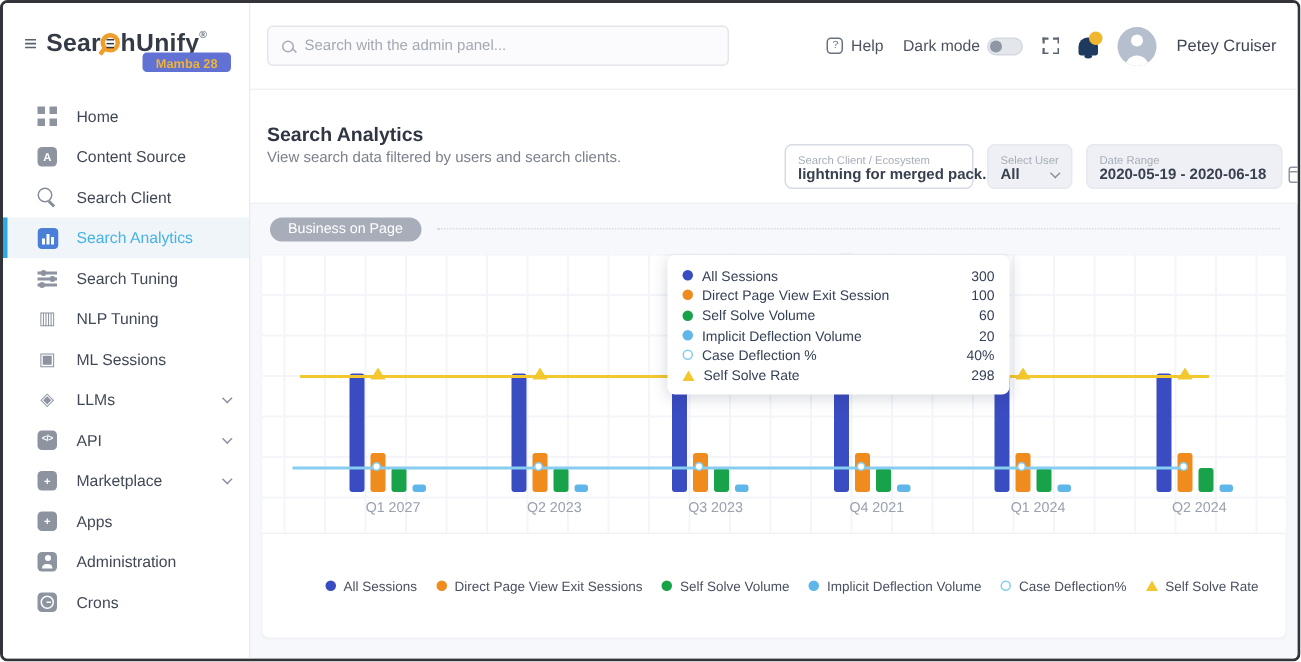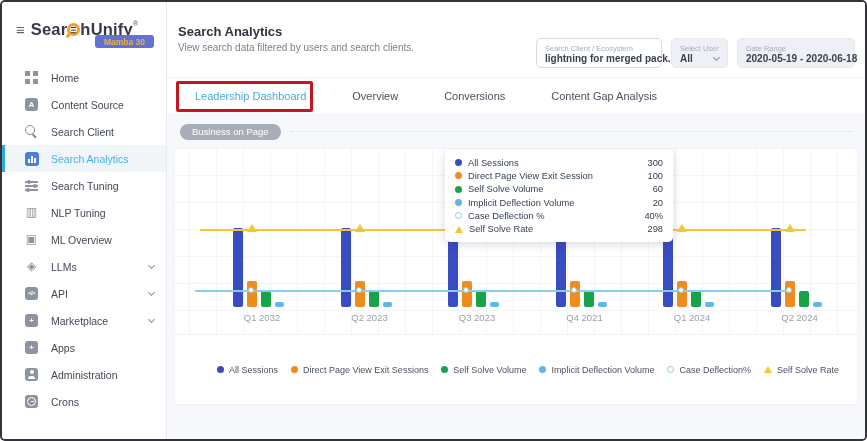--- a/index.html
+++ b/index.html
@@ -130,21 +130,21 @@
 </style>
 </head>
 <body>
 
 <div class="frame">
 
   <aside class="sidebar">
     <div class="logo-row">
       <span class="burger">≡</span>
       <span class="logo-text"><span>Sear</span><span class="logo-mag"></span><span>hUnify</span><span class="reg">®</span></span>
-      <span class="version-badge">Mamba 30</span>
+      <span class="version-badge">Mamba 28</span>
     </div>
     <nav>
         <div class="nav-item">
           <span class="nav-ic">
             <span class="ic-home"></span>
           </span>
           <span class="nav-label">Home</span>
         </div>
         <div class="nav-item">
           <span class="nav-ic">
@@ -173,21 +173,21 @@
         <div class="nav-item">
           <span class="nav-ic">
             <span class="ic-glyph">▥</span>
           </span>
           <span class="nav-label">NLP Tuning</span>
         </div>
         <div class="nav-item">
           <span class="nav-ic">
             <span class="ic-glyph">▣</span>
           </span>
-          <span class="nav-label">ML Overview</span>
+          <span class="nav-label">ML Sessions</span>
         </div>
         <div class="nav-item">
           <span class="nav-ic">
             <span class="ic-glyph">◈</span>
           </span>
           <span class="nav-label">LLMs</span>
           <span class="chev"></span>
         </div>
         <div class="nav-item">
           <span class="nav-ic">
@@ -219,20 +219,40 @@
           <span class="nav-ic">
             <span class="ic-sq ic-crons"></span>
           </span>
           <span class="nav-label">Crons</span>
         </div>
       </nav>
   </aside>
 
   <div class="main">
 
+    <header class="topbar">
+      <div class="search-box">
+        <span class="mag"></span>
+        <input type="text" placeholder="Search with the admin panel..." style="">
+      </div>
+      <div class="tb-right">
+        <span class="tb-item">
+            <span class="help-ic">?</span>
+            <span>Help</span>
+          </span>
+        <span class="tb-item">
+            <span>Dark mode</span>
+            <span class="toggle"></span>
+          </span>
+        <span class="expand"></span>
+        <span class="bell"></span>
+        <span class="avatar"></span>
+        <span class="user-name">Petey Cruiser</span>
+      </div>
+    </header>
 
     <div class="page-head">
       <div class="ph-titles">
         <div class="page-title">Search Analytics</div>
         <div class="page-sub">View search data filtered by users and search clients.</div>
       </div>
       <div class="filters">
         <div class="fbox white">
           <span class="flabel">Search Client / Ecosystem</span>
           <span class="fvalrow">
@@ -240,54 +260,47 @@
               <span class="chev"></span>
             </span>
         </div>
         <div class="fbox gray" style="width:57px;">
           <span class="flabel">Select User</span>
           <span class="fvalrow" style="justify-content:space-between;">
               <span class="fval">All</span>
               <span class="chev"></span>
             </span>
         </div>
-        <div class="fbox gray" style="width:118px;">
+        <div class="fbox gray" style="width:131px;">
           <span class="flabel">Date Range</span>
           <span class="fvalrow" style="justify-content:space-between;">
               <span class="fval">2020-05-19 - 2020-06-18</span>
               <span class="cal"></span>
             </span>
         </div>
       </div>
     </div>
 
-    <div class="tabs-row">
-      <div class="annot annot-tab"></div>
-    <div class="tab active">Leadership Dashboard</div>
-        <div class="tab">Overview</div>
-        <div class="tab">Conversions</div>
-        <div class="tab">Content Gap Analysis</div>
-      </div>
 
     <div class="pill-row">
       <span class="pill">Business on Page</span>
       <span class="pill-rule"></span>
     </div>
 
     <section class="panel">
       <div class="plot" id="plot">
         <div class="sline" style="left: 20px; width: 597px; top: 142px; height: 2px; background: rgb(134, 205, 240);"></div>
           <div class="sline" style="left: 25px; width: 606px; top: 81px; height: 2px; background: rgb(243, 199, 46);"></div>
           <div class="bar" style="left: 58px; width: 10px; height: 79px; top: 80px; background: rgb(58, 76, 193);"></div>
           <div class="bar" style="left: 72px; width: 10px; height: 26px; top: 133px; background: rgb(240, 139, 29);"></div>
           <div class="bar" style="left: 86px; width: 10px; height: 16px; top: 143px; background: rgb(24, 163, 74);"></div>
           <div class="bar" style="left: 100px; width: 9px; height: 5px; top: 154px; background: rgb(95, 182, 232);"></div>
           <span class="pt-circle" style="left: 73px; top: 138.5px; border-color: rgb(134, 205, 240);"></span>
           <span class="pt-tri" style="left: 72px; top: 76px; border-bottom-color: rgb(243, 199, 46);"></span>
-          <div class="xlabel" style="left: 47px;">Q1 2032</div>
+          <div class="xlabel" style="left: 47px;">Q1 2027</div>
           <div class="bar" style="left: 165.5px; width: 10px; height: 79px; top: 80px; background: rgb(58, 76, 193);"></div>
           <div class="bar" style="left: 179.5px; width: 10px; height: 26px; top: 133px; background: rgb(240, 139, 29);"></div>
           <div class="bar" style="left: 193.5px; width: 10px; height: 16px; top: 143px; background: rgb(24, 163, 74);"></div>
           <div class="bar" style="left: 207.5px; width: 9px; height: 5px; top: 154px; background: rgb(95, 182, 232);"></div>
           <span class="pt-circle" style="left: 180.5px; top: 138.5px; border-color: rgb(134, 205, 240);"></span>
           <span class="pt-tri" style="left: 179.5px; top: 76px; border-bottom-color: rgb(243, 199, 46);"></span>
           <div class="xlabel" style="left: 154.5px;">Q2 2023</div>
           <div class="bar" style="left: 273px; width: 10px; height: 79px; top: 80px; background: rgb(58, 76, 193);"></div>
           <div class="bar" style="left: 287px; width: 10px; height: 26px; top: 133px; background: rgb(240, 139, 29);"></div>
           <div class="bar" style="left: 301px; width: 10px; height: 16px; top: 143px; background: rgb(24, 163, 74);"></div>

